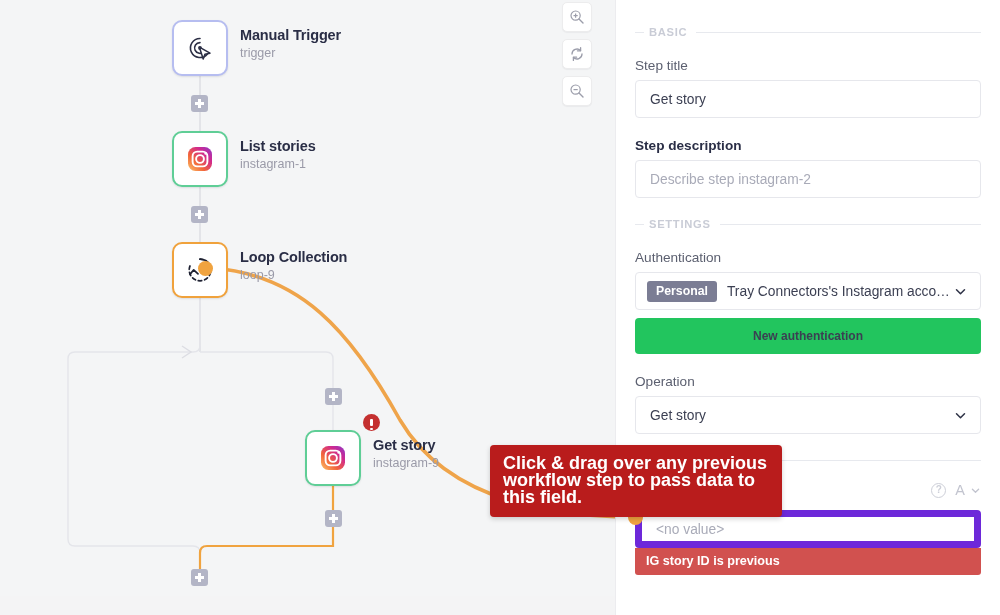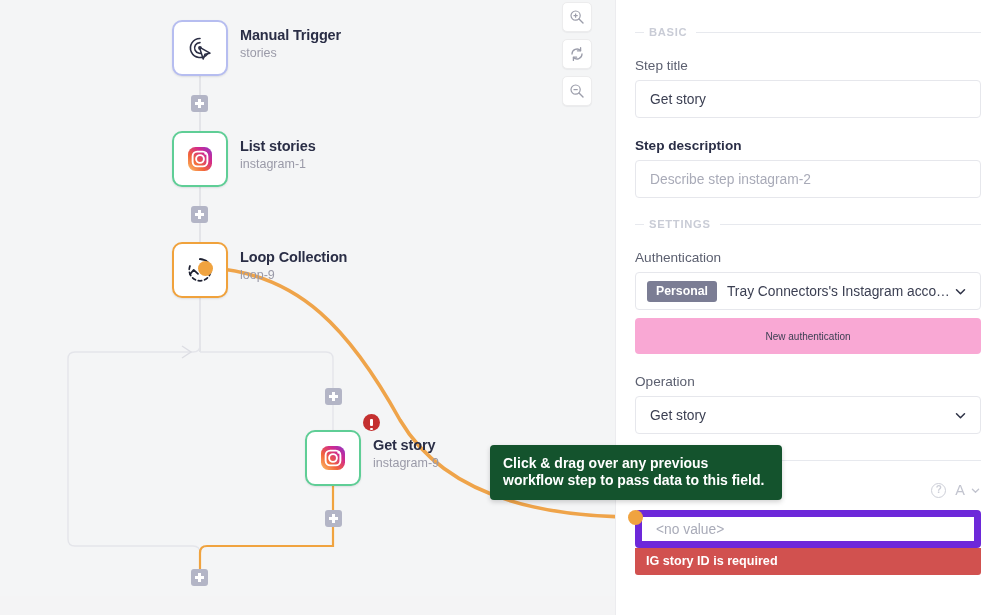--- a/index.html
+++ b/index.html
@@ -89,25 +89,25 @@
     border-radius: 5px;
     display: flex; align-items: center; justify-content: center;
     box-shadow: 0 1px 1px rgba(30,30,50,.05);
   }
 
   
   #tooltip {
     position: absolute;
     left: 490px; top: 445px;
     width: 292px;
-    background: #14532d;
+    background: #b91c1c;
     border-radius: 4px;
     padding: 10px 13px 11px 13px;
     color: #ffffff;
-    font-size: 14px; font-weight: bold;
+    font-size: 18px; font-weight: bold;
     line-height: 17px;
     z-index: 40;
     box-shadow: 0 2px 5px rgba(0,0,0,.18);
   }
 
   
   #panel {
     position: absolute; left: 615px; top: 0;
     width: 385px; height: 615px;
     background: #ffffff;
@@ -153,23 +153,23 @@
     padding: 3px 9px 4px 9px; border-radius: 3px;
     margin-right: 10px; white-space: nowrap;
   }
   .select-val {
     flex: 1; font-size: 13.8px; color: #3b3f52;
     overflow: hidden; white-space: nowrap; text-overflow: ellipsis;
   }
   .select-val.plain { padding-left: 3px; }
 
   .btn-wide {
-    height: 36px; background: #f9a8d4; border-radius: 4px;
-    display: flex; align-items: center; justify-content: center;
-    font-size: 10px; color: #3b3f52;
+    height: 36px; background: #22c55e; border-radius: 4px;
+    display: flex; align-items: center; justify-content: center;
+    font-size: 12px; color: #3b3f52; font-weight: bold;
   }
 
   .req-row {
     display: flex; align-items: center;
   }
   .req-label {
     font-size: 13.8px; font-weight: bold; color: #e0614f;
     letter-spacing: -.1px;
   }
   .req-right { margin-left: auto; display: flex; align-items: center; gap: 9px; }
@@ -232,21 +232,21 @@
       <div class="node-box b-trigger">
         <svg width="30" height="30" viewBox="0 0 30 30">
           <path d="M15 5.5a9.5 9.5 0 1 0 7.4 15.4" fill="none" stroke="#2c2f45" stroke-width="1.6" stroke-linecap="round"></path>
           <path d="M15 9.6a5.4 5.4 0 1 0 4 9" fill="none" stroke="#2c2f45" stroke-width="1.6" stroke-linecap="round"></path>
           <circle cx="15" cy="15" r="1.9" fill="#2c2f45"></circle>
           <path d="M14.4 14.2 L25 20.2 L19.9 21.3 L18.2 26.1 Z" fill="#ffffff" stroke="#2c2f45" stroke-width="1.5" stroke-linejoin="round"></path>
         </svg>
       </div>
       <div class="node-text">
         <div class="node-title">Manual Trigger</div>
-        <div class="node-sub">stories</div>
+        <div class="node-sub">trigger</div>
       </div>
     </div>
     <div class="plus-btn" style="left:191px; top:95px;"></div>
 
     <div class="node" style="left:172px; top:131px;">
       <div class="node-box b-green">
         <svg width="28" height="28" viewBox="0 0 28 28">
           <rect x="2" y="2" width="24" height="24" rx="7.5" fill="url(#ig1)"></rect>
           <rect x="6.6" y="6.6" width="14.8" height="14.8" rx="4.6" fill="none" stroke="#ffffff" stroke-width="1.9"></rect>
           <circle cx="14" cy="14" r="3.9" fill="none" stroke="#ffffff" stroke-width="1.9"></circle>
@@ -385,20 +385,20 @@
           <span>A</span>
           <svg width="11" height="11" viewBox="0 0 11 11">
             <path d="M2.4 4.2 L5.5 7.3 L8.6 4.2" fill="none" stroke="#c2c4cf" stroke-width="1.3" stroke-linecap="round" stroke-linejoin="round"></path>
           </svg>
         </div>
       </div>
     </div>
 
     <div class="spacer-12"></div>
     <div class="input-box error placeholder">&lt;no value&gt;</div>
-    <div class="err-msg">IG story ID is required</div>
+    <div class="err-msg">IG story ID is previous</div>
   </div>
 
   <div class="anchor" style="position:absolute; left:628px; top:510px; z-index:30;"></div>
 
   <div id="tooltip">Click &amp; drag over any previous workflow step to pass data to this field.</div>
 
 </div>
 
 </body></html>

